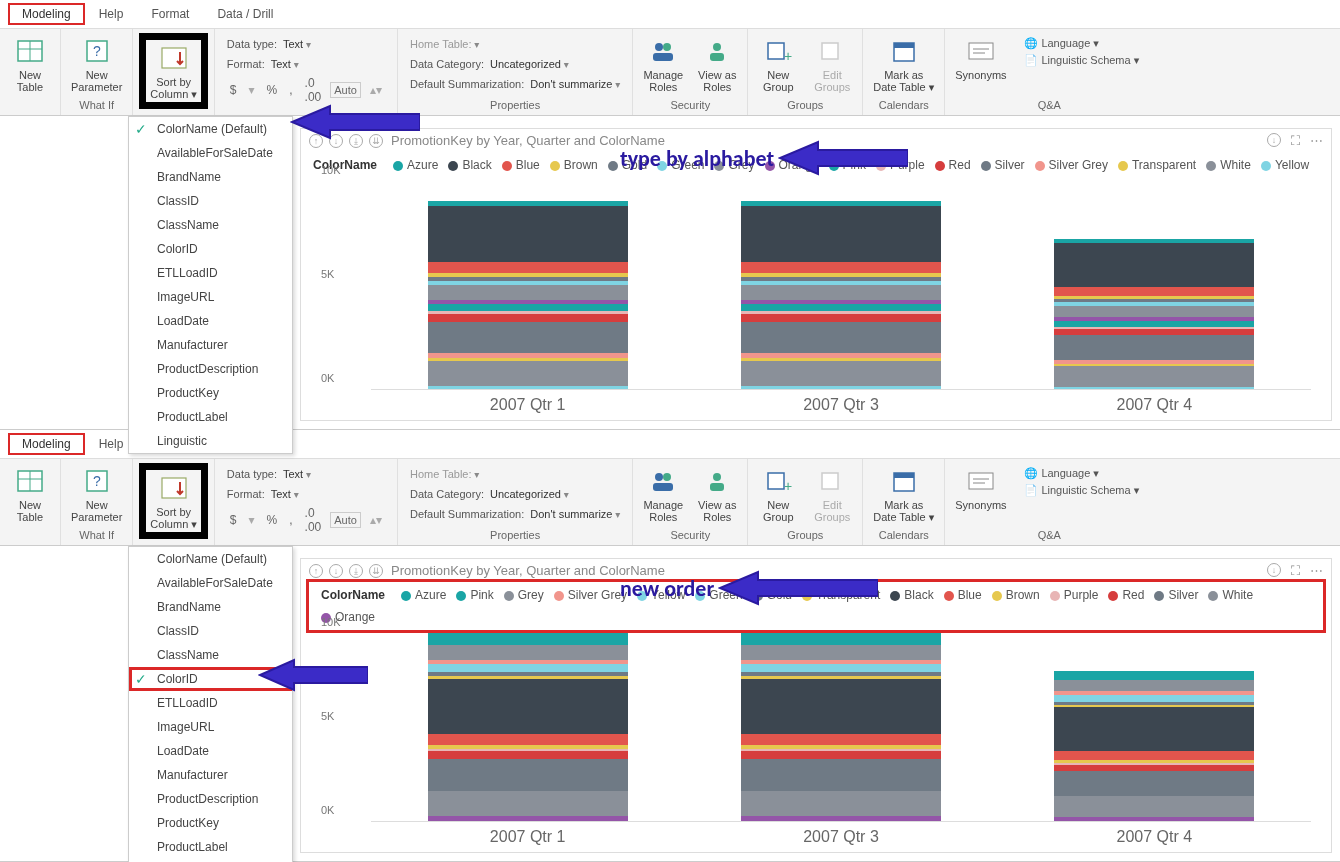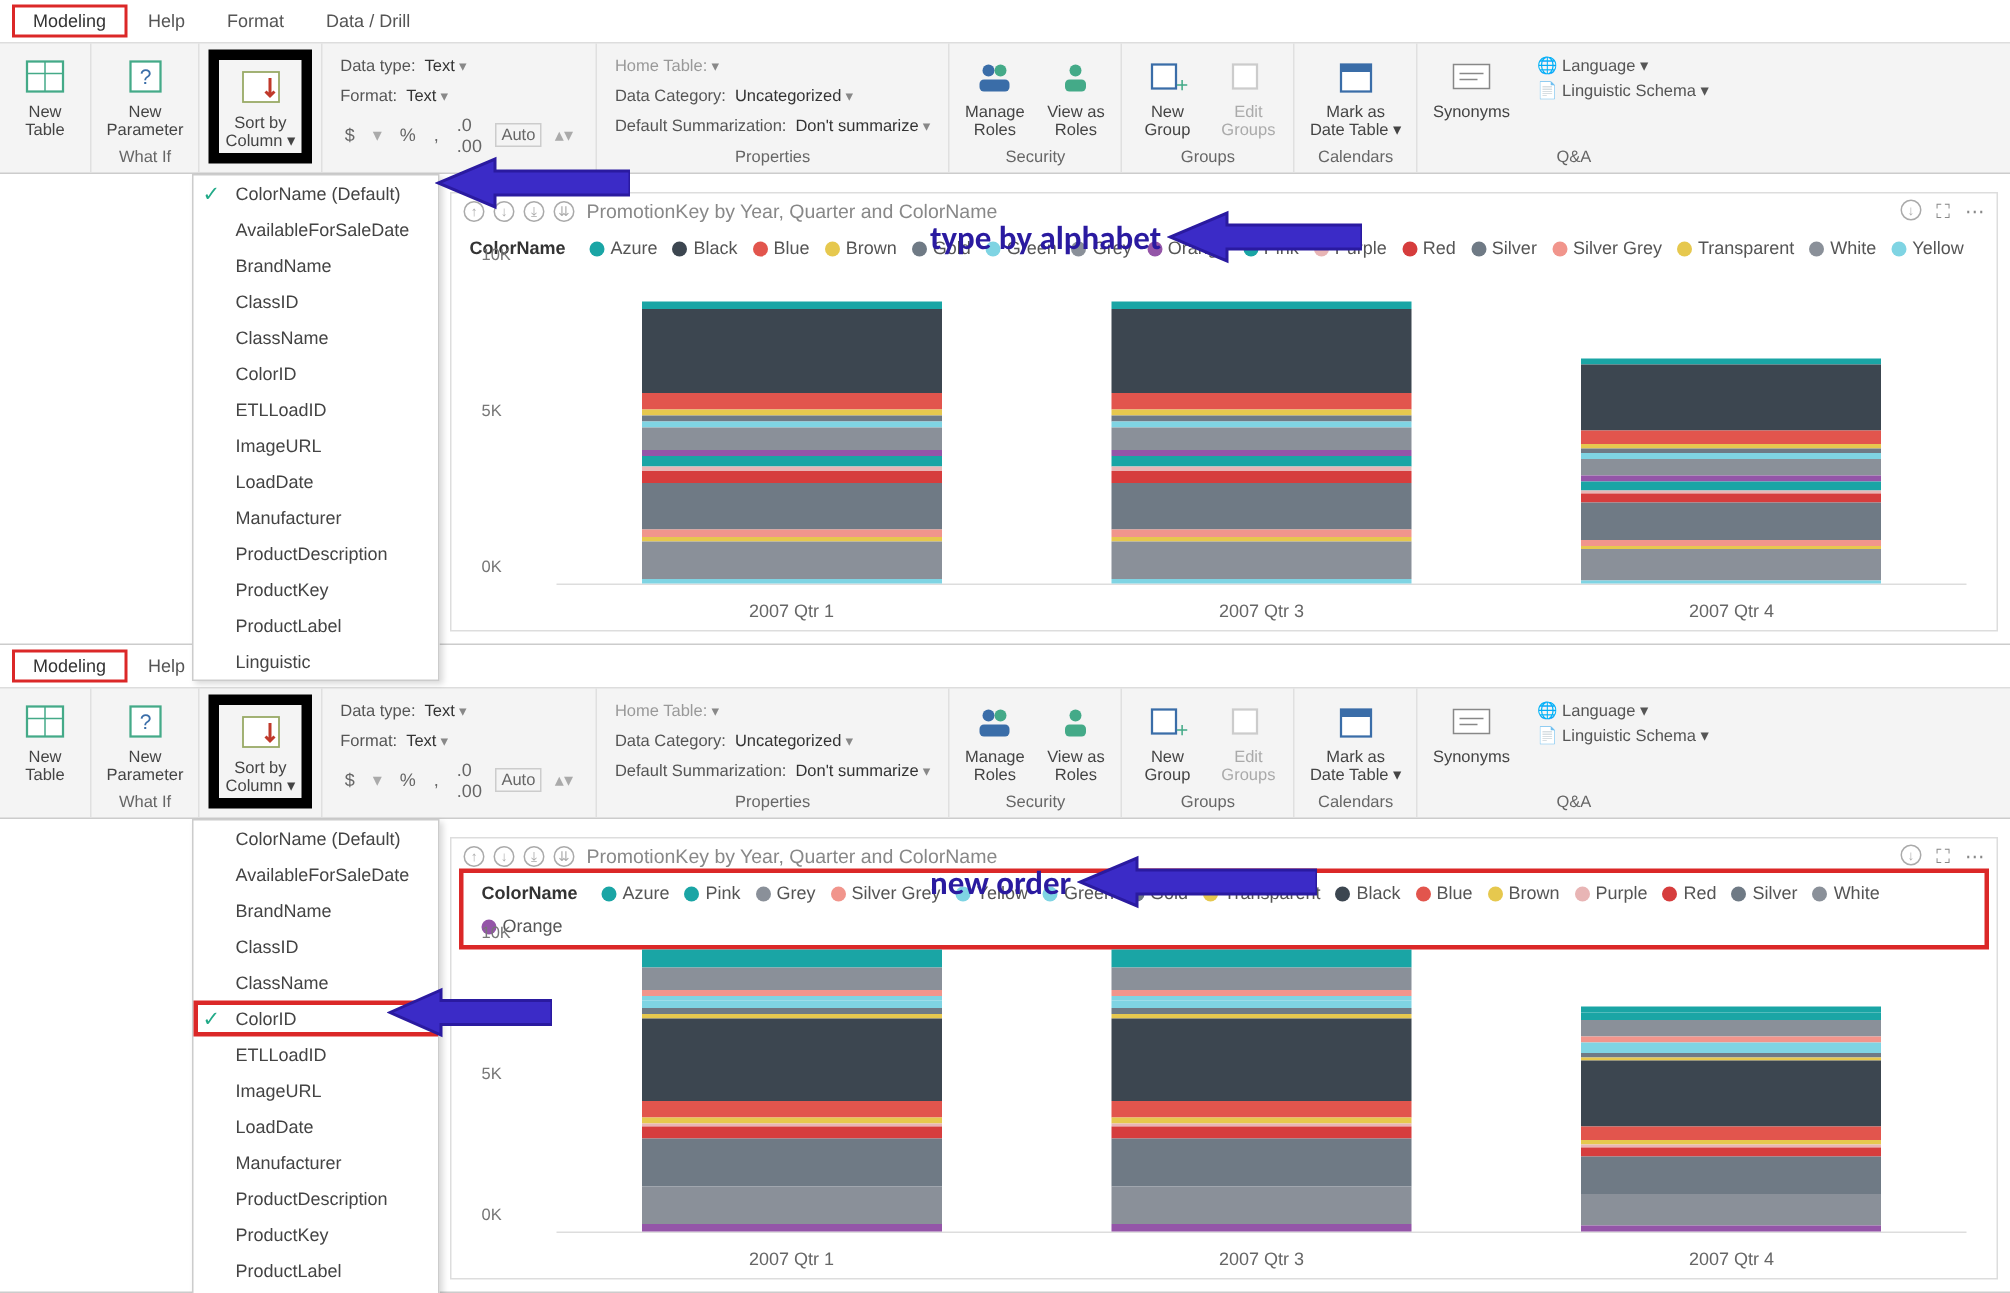--- a/index.html
+++ b/index.html
@@ -37,21 +37,21 @@
   .annot { position: absolute; color: #2a1aa0; font-size: 22px; font-weight: 600; font-family: Calibri, Arial, sans-serif; display: flex; align-items: center; gap: 4px; z-index: 6; }
   .legend { display: flex; flex-wrap: wrap; gap: 8px 10px; padding: 6px 12px; font-size: 12px; color: #555; align-items: center; }
   .legend.boxed { outline: 3px solid #db2828; margin: 0 8px; }
   .legend .sw { display: inline-block; width: 10px; height: 10px; border-radius: 50%; margin-right: 4px; vertical-align: middle; }
   .legend .lab { font-weight: 600; color: #333; margin-right: 6px; }
   .plot { position: relative; flex: 1; padding: 4px 20px 0 60px; }
   .ytick { position: absolute; left: 20px; font-size: 11px; color: #777; transform: translateY(-50%); }
   .bars { position: absolute; left: 70px; right: 20px; top: 0; bottom: 30px; display: flex; justify-content: space-around; align-items: flex-end; border-bottom: 1px solid #ddd; }
   .bar { width: 200px; display: flex; flex-direction: column-reverse; }
   .seg { width: 100%; }
-  .xlabels { position: absolute; left: 70px; right: 20px; bottom: 6px; display: flex; justify-content: space-around; font-size: 12px; color: #666; }
+  .xlabels { position: absolute; left: 70px; right: 20px; bottom: 6px; display: flex; justify-content: space-around; font-size: 16px; color: #666; }
   .chart-flex { display: flex; flex-direction: column; height: 100%; }
   svg.table-icon rect { stroke: #4a8; stroke-width: 1.5; fill: #fff; }
 </style>
 </head>
 <body>
 
 <div class="panel" style="height:430px">
   <div class="tabs">
     <span class="active">Modeling</span>
     <span>Help</span>

